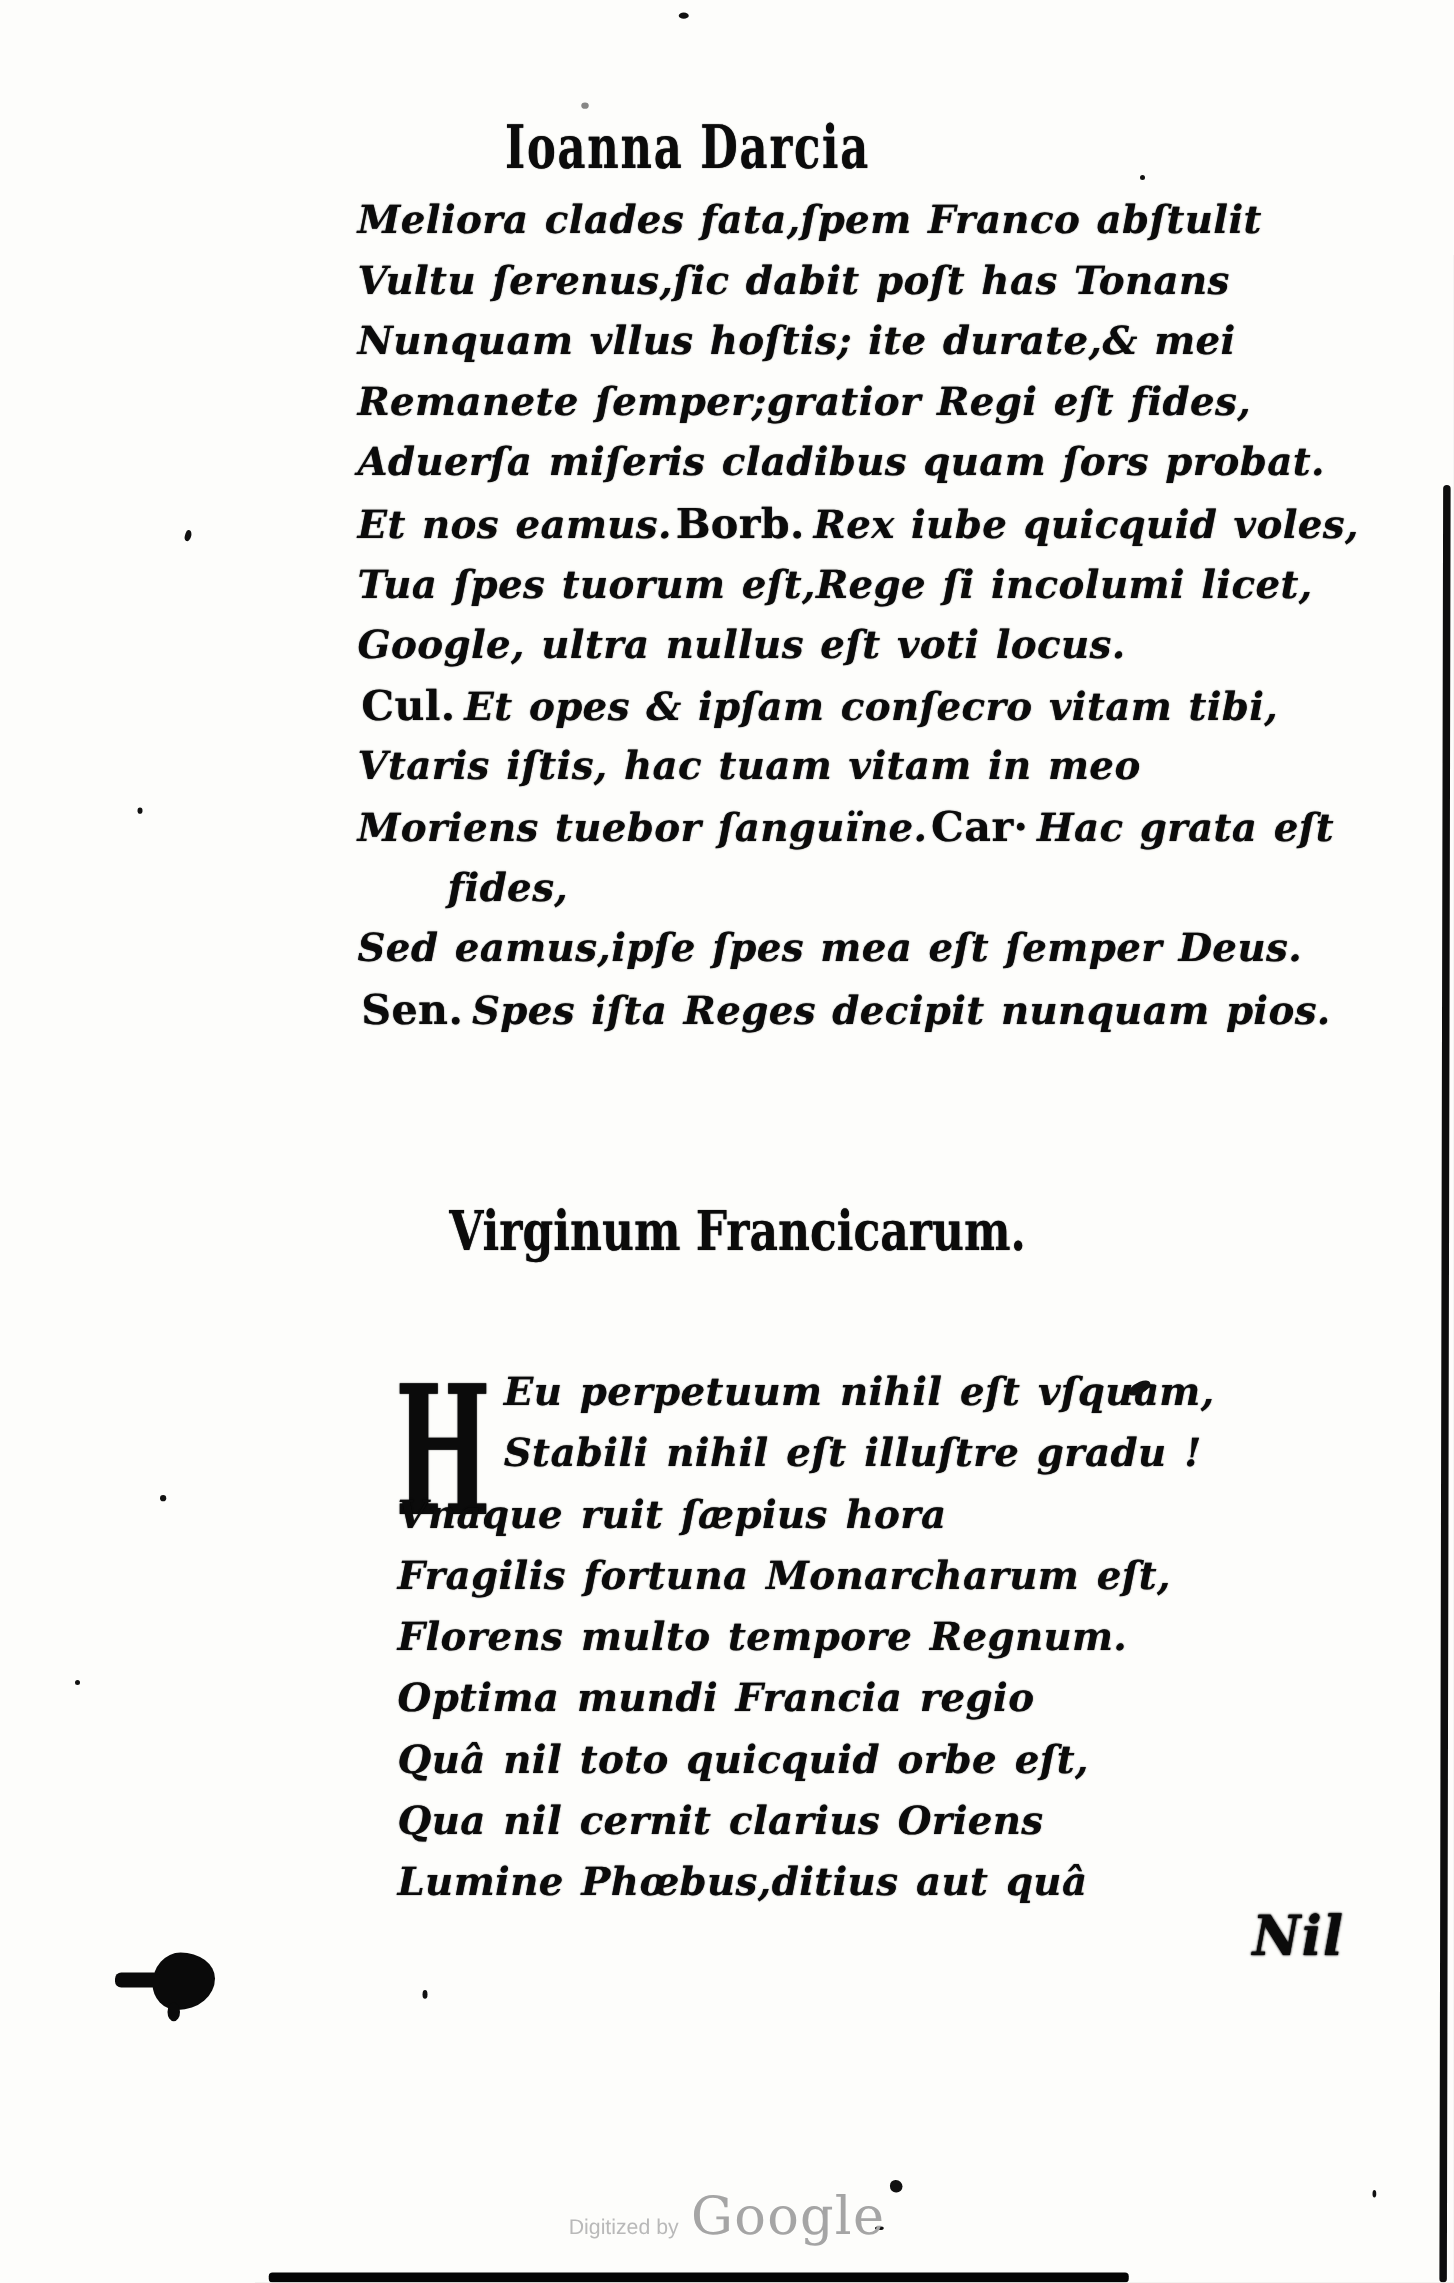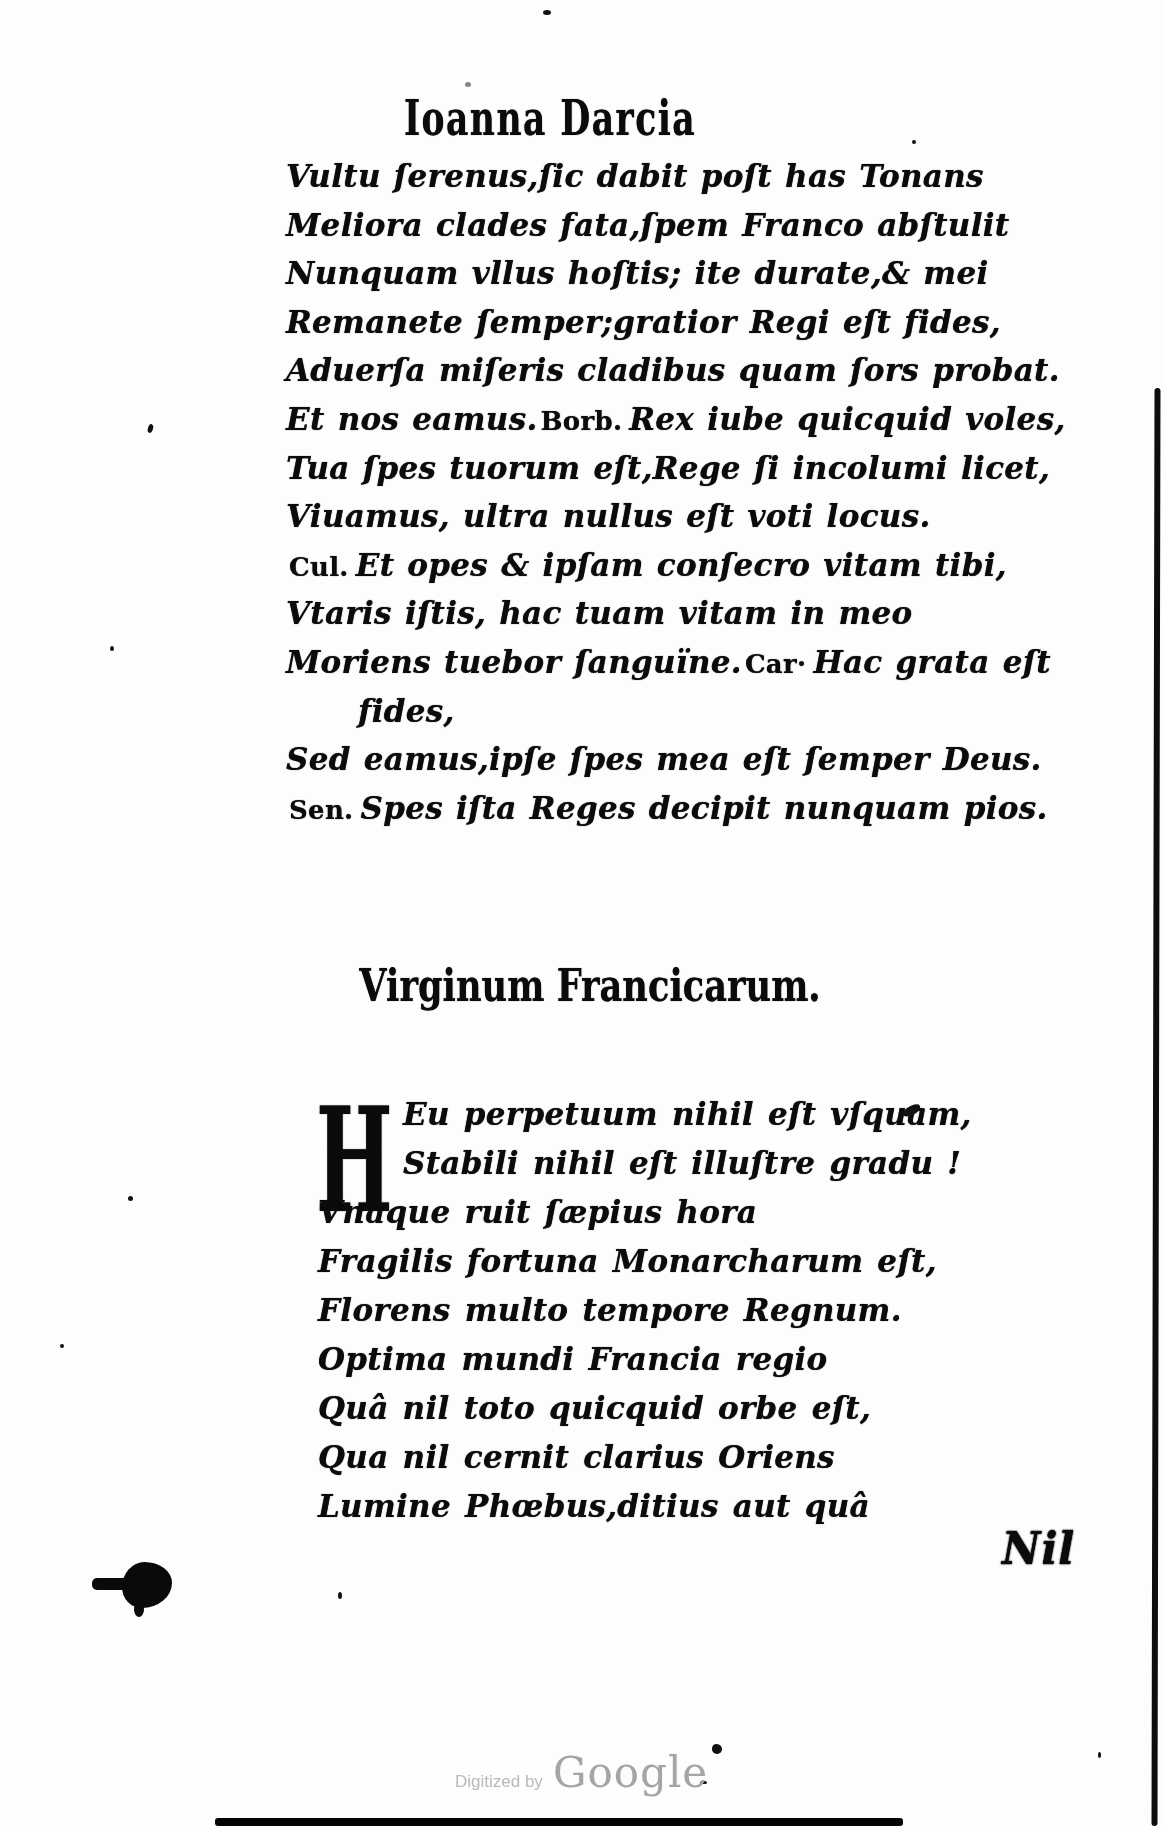--- a/index.html
+++ b/index.html
@@ -17,21 +17,21 @@
   }
   
   .speeches{
     position:absolute;top:152px;left:286px;width:680px;
     font-style:italic;font-weight:700;font-size:31px;line-height:48.6px;
     white-space:nowrap;word-spacing:2px;letter-spacing:.3px;
     text-shadow:0 0 1px rgba(0,0,0,.8);
   }
   .ln{height:48.6px;}
   .ln.indent{padding-left:72px;}
-  .sp{font-style:normal;font-weight:700;font-size:26px;margin:0 7px 0 3px;}
+  .sp{font-style:normal;font-weight:700;font-size:33px;margin:0 7px 0 3px;}
   
   .chorus-head{
     position:absolute;top:874px;left:25px;width:1100px;text-align:center;
     font-weight:700;font-size:31px;letter-spacing:11px;
     text-shadow:0 0 1px rgba(0,0,0,.85);
   }
   .chorus-head .big{font-size:43px;}
   .chorus-sub{
     position:absolute;top:960px;left:40px;width:1100px;text-align:center;
     font-size:44px;font-weight:700;transform:scaleX(0.8);transform-origin:50% 50%;
@@ -88,28 +88,28 @@
   .wm-logo{font-family:"DejaVu Serif",serif;font-size:42px;color:#a5a5a5;letter-spacing:1px;}
 </style>
 </head>
 <body>
 
 <div class="page">
 
   <div class="running-head">Ioanna Darcia</div>
 
   <div class="speeches">
+    <div class="ln"><span>Meliora clades fata,ſpem Franco abſtulit</span></div>
     <div class="ln"><span>Vultu ſerenus,ſic dabit poſt has Tonans</span></div>
-    <div class="ln"><span>Meliora clades fata,ſpem Franco abſtulit</span></div>
     <div class="ln"><span>Nunquam vllus hoſtis; ite durate,&amp; mei</span></div>
     <div class="ln"><span>Remanete ſemper;gratior Regi eſt fides,</span></div>
     <div class="ln"><span>Aduerſa miſeris cladibus quam ſors probat.</span></div>
     <div class="ln"><span>Et nos eamus.</span><span class="sp">Borb.</span><span>Rex iube quicquid voles,</span></div>
     <div class="ln"><span>Tua ſpes tuorum eſt,Rege ſi incolumi licet,</span></div>
-    <div class="ln"><span>Viuamus, ultra nullus eſt voti locus.</span></div>
+    <div class="ln"><span>Google, ultra nullus eſt voti locus.</span></div>
     <div class="ln"><span class="sp">Cul.</span><span>Et opes &amp; ipſam conſecro vitam tibi,</span></div>
     <div class="ln"><span>Vtaris iſtis, hac tuam vitam in meo</span></div>
     <div class="ln"><span>Moriens tuebor ſanguïne.</span><span class="sp">Car·</span><span>Hac grata eſt</span></div>
     <div class="ln indent"><span>fides,</span></div>
     <div class="ln"><span>Sed eamus,ipſe ſpes mea eſt ſemper Deus.</span></div>
     <div class="ln"><span class="sp">Sen.</span><span>Spes iſta Reges decipit nunquam pios.</span></div>
   </div>
 
 
   <div class="chorus-sub">Virginum Francicarum.</div>

